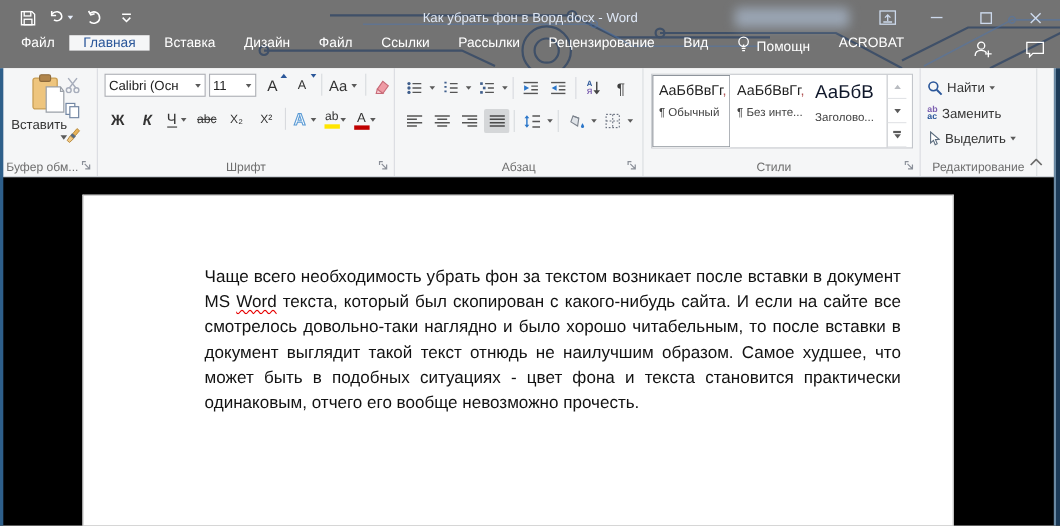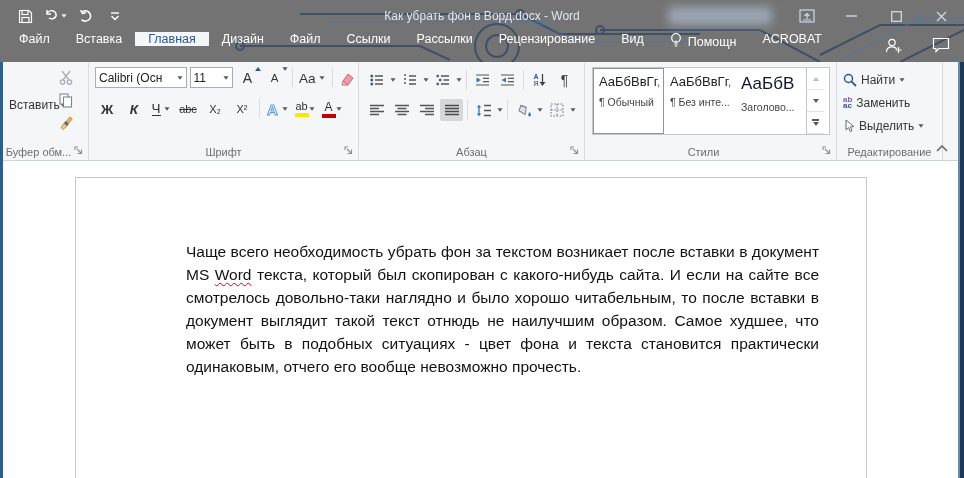--- a/index.html
+++ b/index.html
@@ -34,21 +34,21 @@
   .launcher{position:absolute;bottom:3px;right:3px;width:12px;height:12px;display:flex;align-items:center;justify-content:center}
 
   .rbtn{display:inline-flex;align-items:center;justify-content:center;border-radius:2px;cursor:default}
   .rbtn.sel{background:#d5d7d9}
   .caret{width:0;height:0;border-left:3px solid transparent;border-right:3px solid transparent;border-top:4px solid #5a5a5a;display:inline-block}
   .caret.white{border-top-color:#e7eefb}
   .caret.sm{transform:scale(.85)}
 
   
   .g-clip{width:86px}
-  .paste{position:absolute;left:6px;top:5px;width:52px;height:72px;display:flex;align-items:center}
+  .paste{position:absolute;left:6px;top:5px;width:52px;height:72px;display:flex;flex-direction:column;align-items:flex-end}
   .paste-label{font-size:12px;color:#333;margin-top:3px}
   .clipcol{position:absolute;right:14px;top:8px;display:flex;flex-direction:column;gap:8px;align-items:center}
 
   
   .g-font{width:270px;padding:5px 4px 18px 6px;box-sizing:border-box}
   .fontrow{display:flex;gap:3px;height:24px}
   .combo{height:21px;background:#fff;border:1px solid #abadb3;display:flex;align-items:center;font-size:12px;color:#222;
          padding:0 3px;justify-content:space-between;box-sizing:border-box}
   .combo .cv{overflow:hidden;white-space:nowrap}
   .glyphbtn{min-width:20px;height:22px;font-size:13.5px;color:#333;position:relative;padding:0 2px}
@@ -88,21 +88,21 @@
   
   .g-edit{width:106px;padding:6px 2px 18px 6px;box-sizing:border-box}
   .erow{display:flex;align-items:center;gap:4px;height:23px;font-size:12px;color:#353535;white-space:nowrap}
   .replace-ico{display:flex;flex-direction:column;line-height:6px;font-size:8px;font-weight:bold}
   .replace-ico .t1{color:#7c5fb0}.replace-ico .t2{color:#2b579a}
 
   .g-fill{flex:1;border-right:none}
   .collapse{position:absolute;right:10px;bottom:4px}
 
   
-  .docarea{position:absolute;top:161px;left:0;width:964px;height:317px;background:#ffffff}
+  .docarea{position:absolute;top:161px;left:0;width:964px;height:317px;background:#000000}
   .page{position:absolute;left:75px;top:16px;width:792px;height:302px;background:#fff;
         border:1px solid #c8c8c8;border-bottom:none;box-sizing:border-box}
   .doctext{position:absolute;left:110px;right:47px;top:62px;font-size:15.5px;line-height:23px;color:#121212;
            text-align:justify;margin:0}
   .misspell{text-decoration:underline wavy #e60000;text-decoration-thickness:1px;text-underline-offset:2px}
 
   
   .edge-r{position:absolute;top:62px;right:0;width:6px;height:416px;background:linear-gradient(90deg,#6a89a3 0 2px,#1d3b58 2px 100%);z-index:5}
   .edge-l{position:absolute;top:62px;left:0;width:3px;height:416px;background:#2e5f8a;z-index:5}
 </style>
@@ -186,25 +186,25 @@
           <path d="M1 1 L10 10 M10 1 L1 10" stroke="#ccd9ec" stroke-width="1.3"></path>
         </svg>
       </div>
     </div>
   </div>
 
   <div class="tabrow">
     <div class="tab">
         <span>Файл</span>
       </div>
-    <div class="tab">
-        <span>Вставка</span>
-      </div>
     <div class="tab active">
         <span>Главная</span>
+      </div>
+    <div class="tab">
+        <span>Вставка</span>
       </div>
     <div class="tab">
         <span>Дизайн</span>
       </div>
     <div class="tab">
         <span>Файл</span>
       </div>
     <div class="tab">
         <span>Ссылки</span>
       </div>

